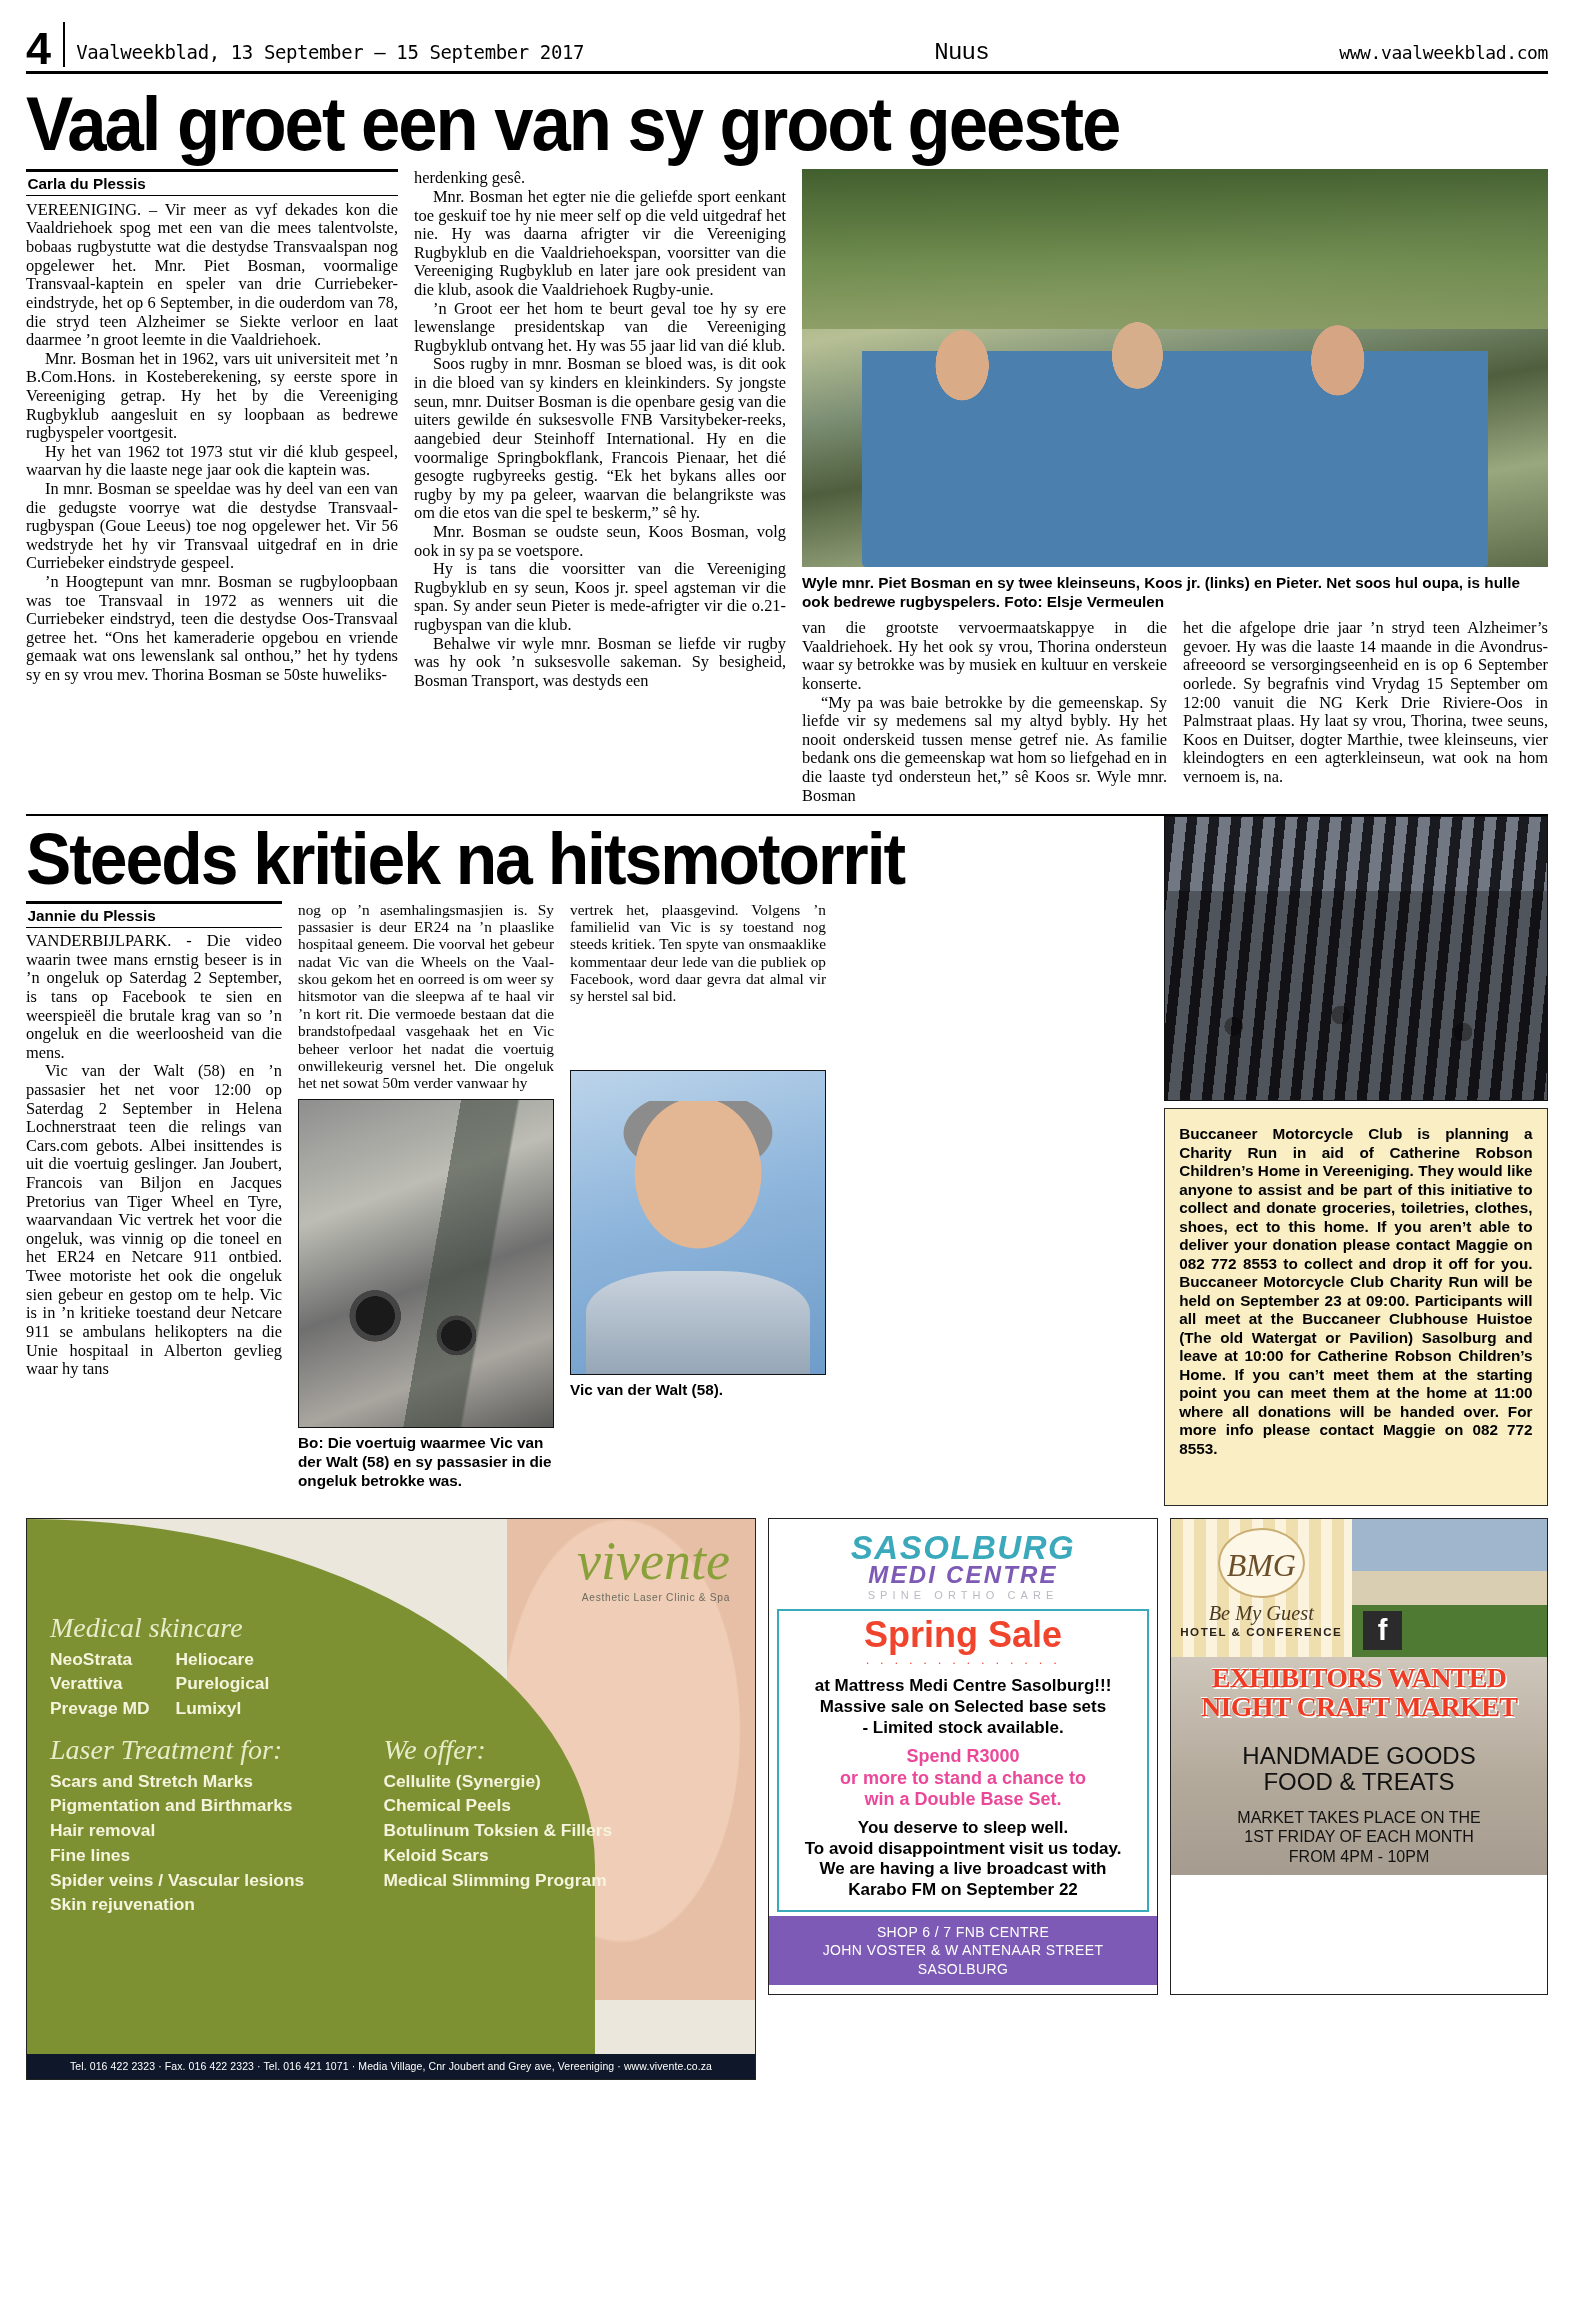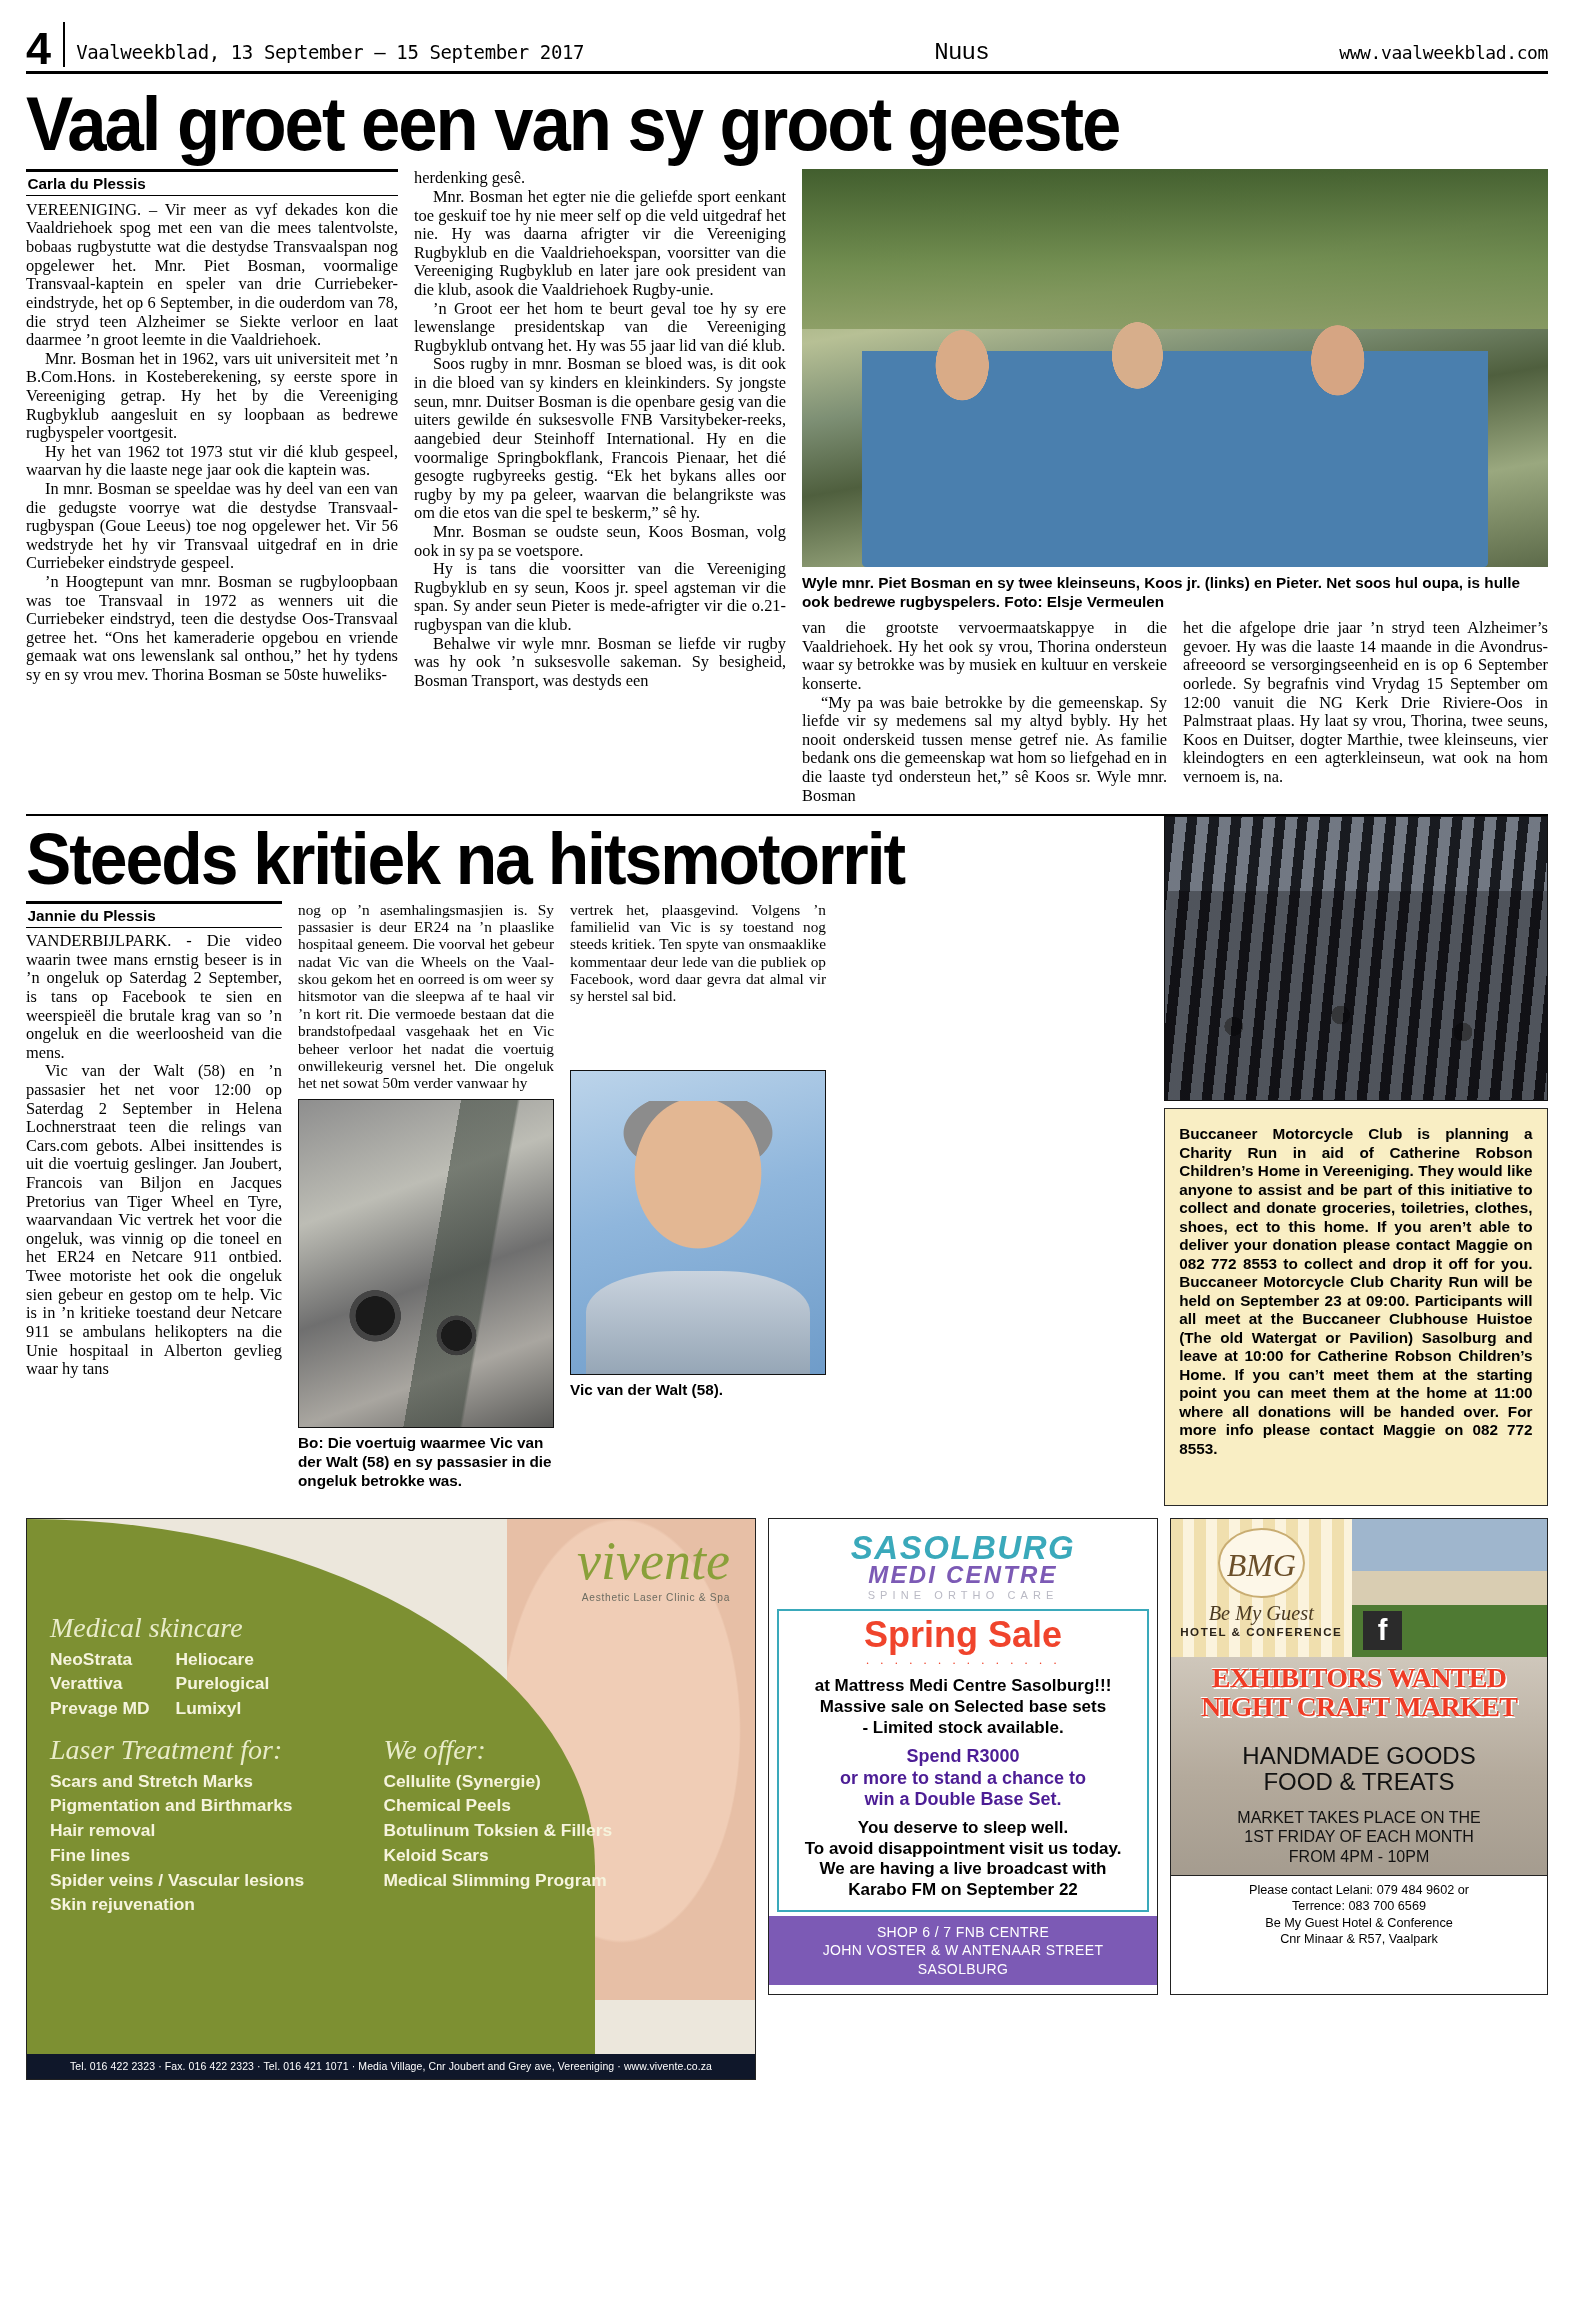--- a/index.html
+++ b/index.html
@@ -178,21 +178,21 @@
                  font-size: 24px; color: #7c5ab5; letter-spacing: 2.2px; margin-top: -5.8px; }
   .mm-logo .l3 { font-family: "Liberation Sans", sans-serif; font-size: 11px; color: #b9b9c4;
                  letter-spacing: 5.1px; }
   .mm-frame { border: 2.2px solid #3aa9bb; margin: 4.4px 8.7px; padding: 5.8px 7.3px 8.7px; }
   .mm-spring { font-family: "Liberation Sans", sans-serif; font-weight: bold; font-size: 36px;
                color: #f0442c; text-align: center; line-height: 1.05; }
   .mm-dots { text-align: center; color: #f0442c; font-size: 12.4px; letter-spacing: 3.6px; margin: 1.5px 0 5.8px; }
   .mm-b { font-family: "Liberation Sans", sans-serif; font-weight: bold; font-size: 17px;
           text-align: center; line-height: 1.22; }
   .mm-teal { font-family: "Liberation Sans", sans-serif; font-weight: bold; font-size: 18px;
-             color: #4c1d95; text-align: center; line-height: 1.2; margin: 7.3px 0; }
+             color: #ec4899; text-align: center; line-height: 1.2; margin: 7.3px 0; }
   .mm-addr { background: #7c5ab5; color: #fff; font-family: "Liberation Sans", sans-serif;
              font-size: 14px; text-align: center; padding: 6.5px 4.4px; line-height: 1.34; letter-spacing: 0.4px; }
   .mm-tel { font-family: "DejaVu Sans Mono", monospace; font-size: 25px; text-align: center;
             color: #3aa9bb; padding: 7.3px 0 0; letter-spacing: 0.7px; }
 
   
   .bmg-top { height: 138px; display: flex; background: repeating-linear-gradient(90deg,#f0dfae 0 11.6px,#fbf3dd 11.6px 23px); }
   .bmg-brand { width: 48%; text-align: center; padding-top: 8.7px; }
   .bmg-mono { font-family: "Liberation Serif", serif; font-style: italic; font-size: 32px; color: #6b4f2a;
               border: 2.2px solid #c9ad72; border-radius: 50%; width: 87px; height: 70px; margin: 0 auto;
@@ -423,22 +423,16 @@
         <div class="bmg-hg">
           <div>HANDMADE GOODS</div>
           <div>FOOD &amp; TREATS</div>
         </div>
         <div class="bmg-mt">
           <div>MARKET TAKES PLACE ON THE</div>
           <div>1ST FRIDAY OF EACH MONTH</div>
           <div>FROM 4PM - 10PM</div>
         </div>
       </div>
-      <div class="bmg-foot">
-        <div>Please contact Lelani: 079 484 9602 or</div>
-        <div>Terrence: 083 700 6569</div>
-        <div>Be My Guest Hotel &amp; Conference</div>
-        <div>Cnr Minaar &amp; R57, Vaalpark</div>
-      </div>
     </div>
   </div>
 </div>
 
 
 </body></html>

